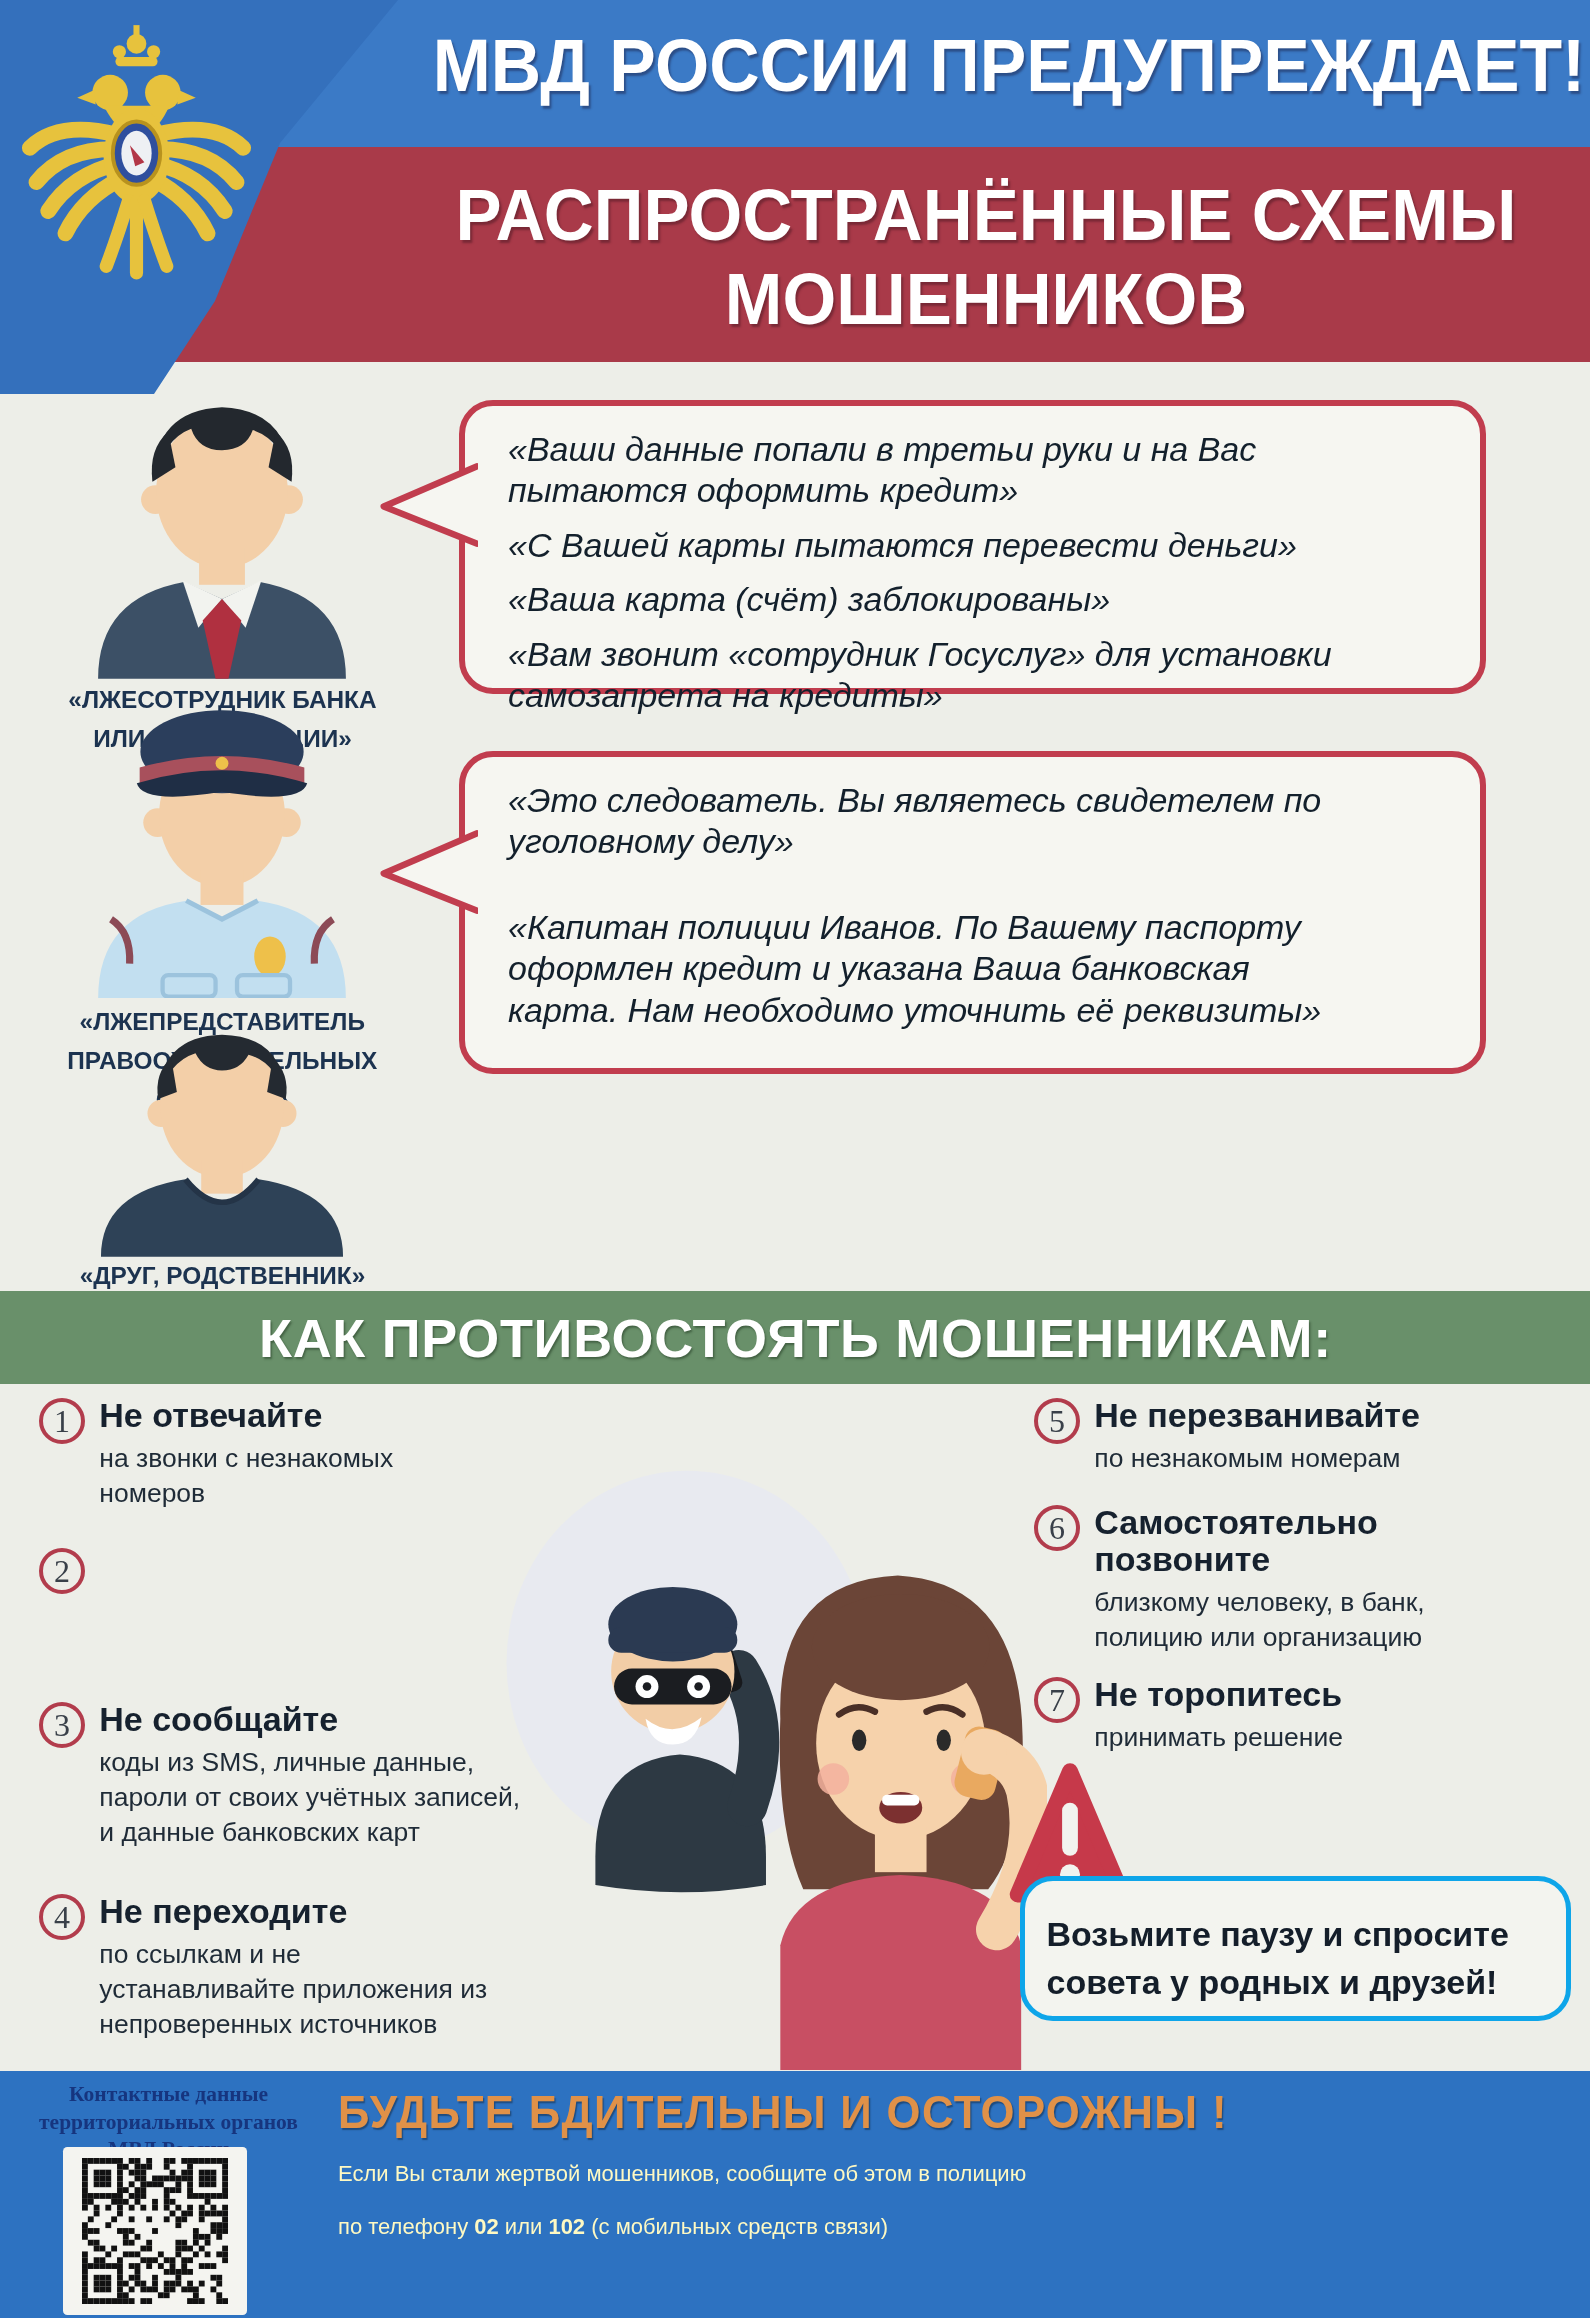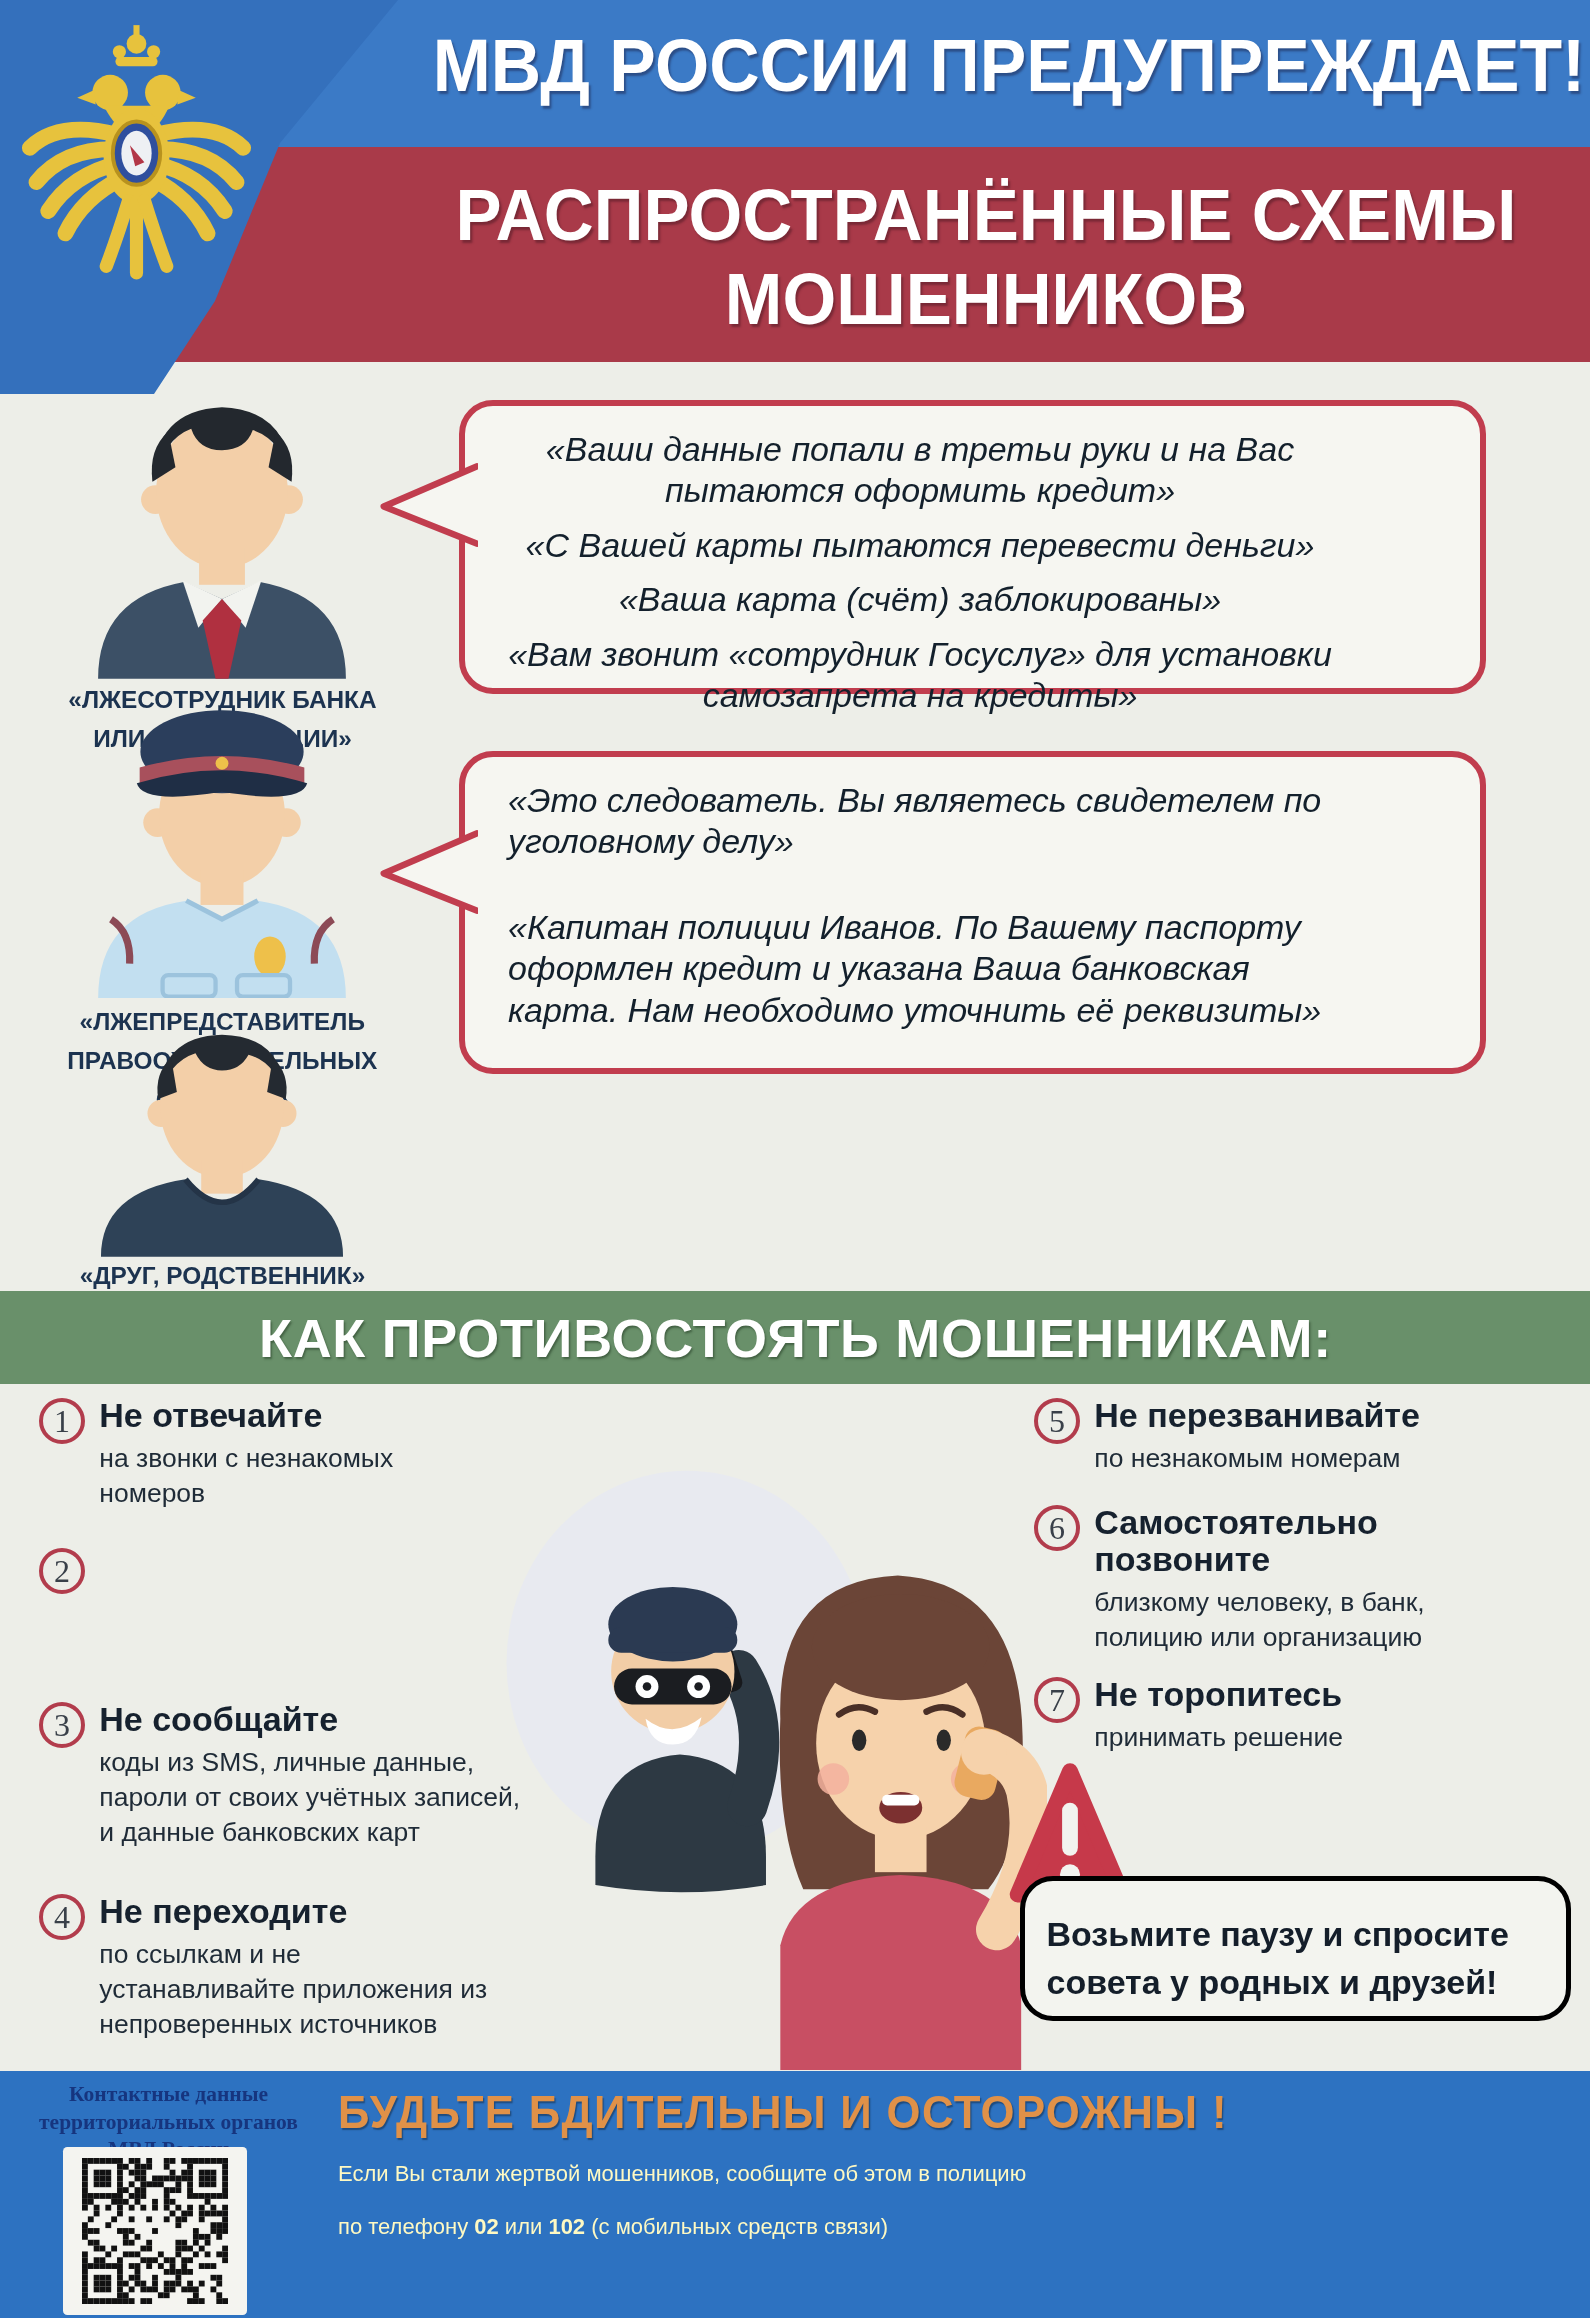--- a/index.html
+++ b/index.html
@@ -17,39 +17,39 @@
         font-weight:bold;font-size:72px;line-height:1.16;transform:scaleX(.96);
         text-shadow:2.2px 2.9px 2.2px rgba(50,15,25,.4);}
   
   .avatar{position:absolute;left:68px;width:308px;}
   .persona-label{position:absolute;text-align:center;font-weight:bold;color:#1c3350;
         font-size:24.4px;line-height:1.6;}
   .bubble{position:absolute;left:459px;width:1027px;background:#f6f6f1;border:6.5px solid #c13d4e;
         border-radius:34px;box-sizing:border-box;padding:23px 29px 14.3px 43px;}
   .bubble .tail{position:absolute;left:-87px;width:100px;height:86px;}
   .quote{font-style:italic;color:#13202c;font-size:34px;line-height:1.22;margin:0 0 13px 0;}
-  .bubble-1 .quote{max-width:824px;text-align:center;}
+  .bubble-1 .quote{max-width:824px;}
   .bubble-2 .quote{max-width:853px;}
   .bubble-2 .quote + .quote{margin-top:44px;}
   .bubble-3 .quote{max-width:918px;}
   
   .green-banner{position:absolute;left:0;top:1291px;width:100%;height:93px;background:#69906a;
         display:flex;align-items:center;justify-content:center;font-weight:bold;color:#fff;
         font-size:54px;letter-spacing:0.7px;text-shadow:1.4px 2.2px 2.2px rgba(20,40,20,.45);}
   
   .tip{position:absolute;display:flex;gap:14.3px;}
   .tip-num{flex:none;width:46px;height:46px;border:4.3px solid #b23c4c;border-radius:50%;
         display:flex;align-items:center;justify-content:center;box-sizing:border-box;
         font-family:"Liberation Serif",serif;font-size:32px;color:#394049;margin-top:1.4px;}
   .tip-title{font-weight:bold;font-size:34px;color:#16212e;line-height:1.08;margin-bottom:7.2px;}
   .tip-body{font-size:26.5px;color:#1f2b37;line-height:1.32;}
   
   .warning-triangle{position:absolute;left:1009px;top:1758px;width:122px;height:151px;}
   .advice-box{position:absolute;left:1020px;top:1876px;width:551px;height:145px;box-sizing:border-box;
-        background:#f3f4ef;border:5px solid #000000;border-radius:33px;
+        background:#f3f4ef;border:5px solid #0ea5e9;border-radius:33px;
         padding:29px 18.6px 0 21.5px;font-weight:bold;font-size:34px;color:#141e2a;line-height:1.42;}
   
   .footer{position:absolute;left:0;top:2071px;width:100%;height:248px;background:#2d72c1;}
   .contact{position:absolute;left:20px;top:10px;width:297px;text-align:center;
         font-family:"Liberation Serif",serif;font-weight:bold;font-size:21.5px;color:#16357f;line-height:1.28;}
   .qr-plate{position:absolute;left:63px;top:76px;width:184px;height:168px;background:#f4f4f0;
         border-radius:4.3px;display:flex;align-items:center;justify-content:center;}
   .footer-headline{position:absolute;left:338px;top:14.3px;font-weight:bold;font-size:46px;color:#e09148;
         letter-spacing:1.4px;transform:scaleX(.95);transform-origin:left;
         text-shadow:1.4px 2.2px 1.4px rgba(0,0,0,.35);white-space:nowrap;}

